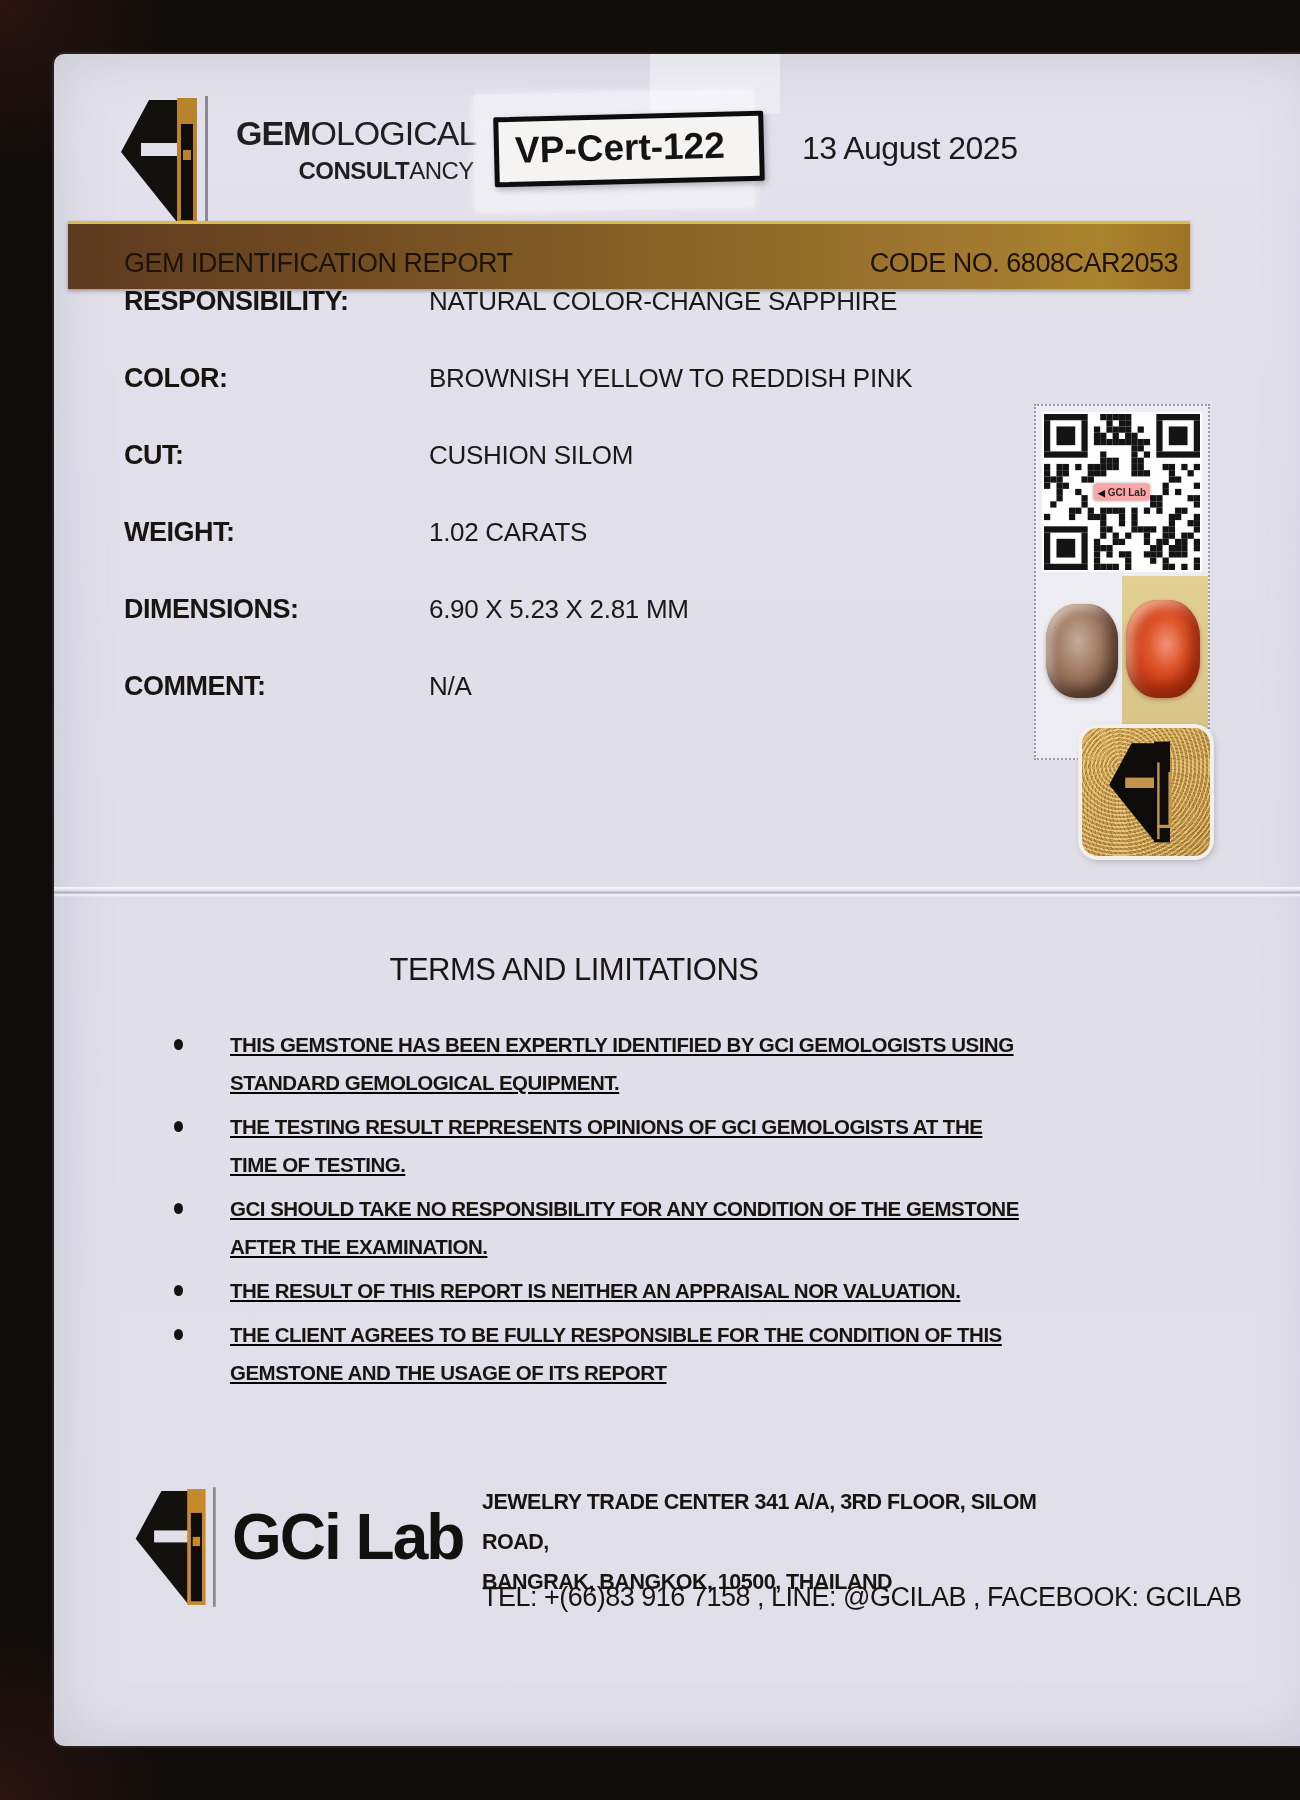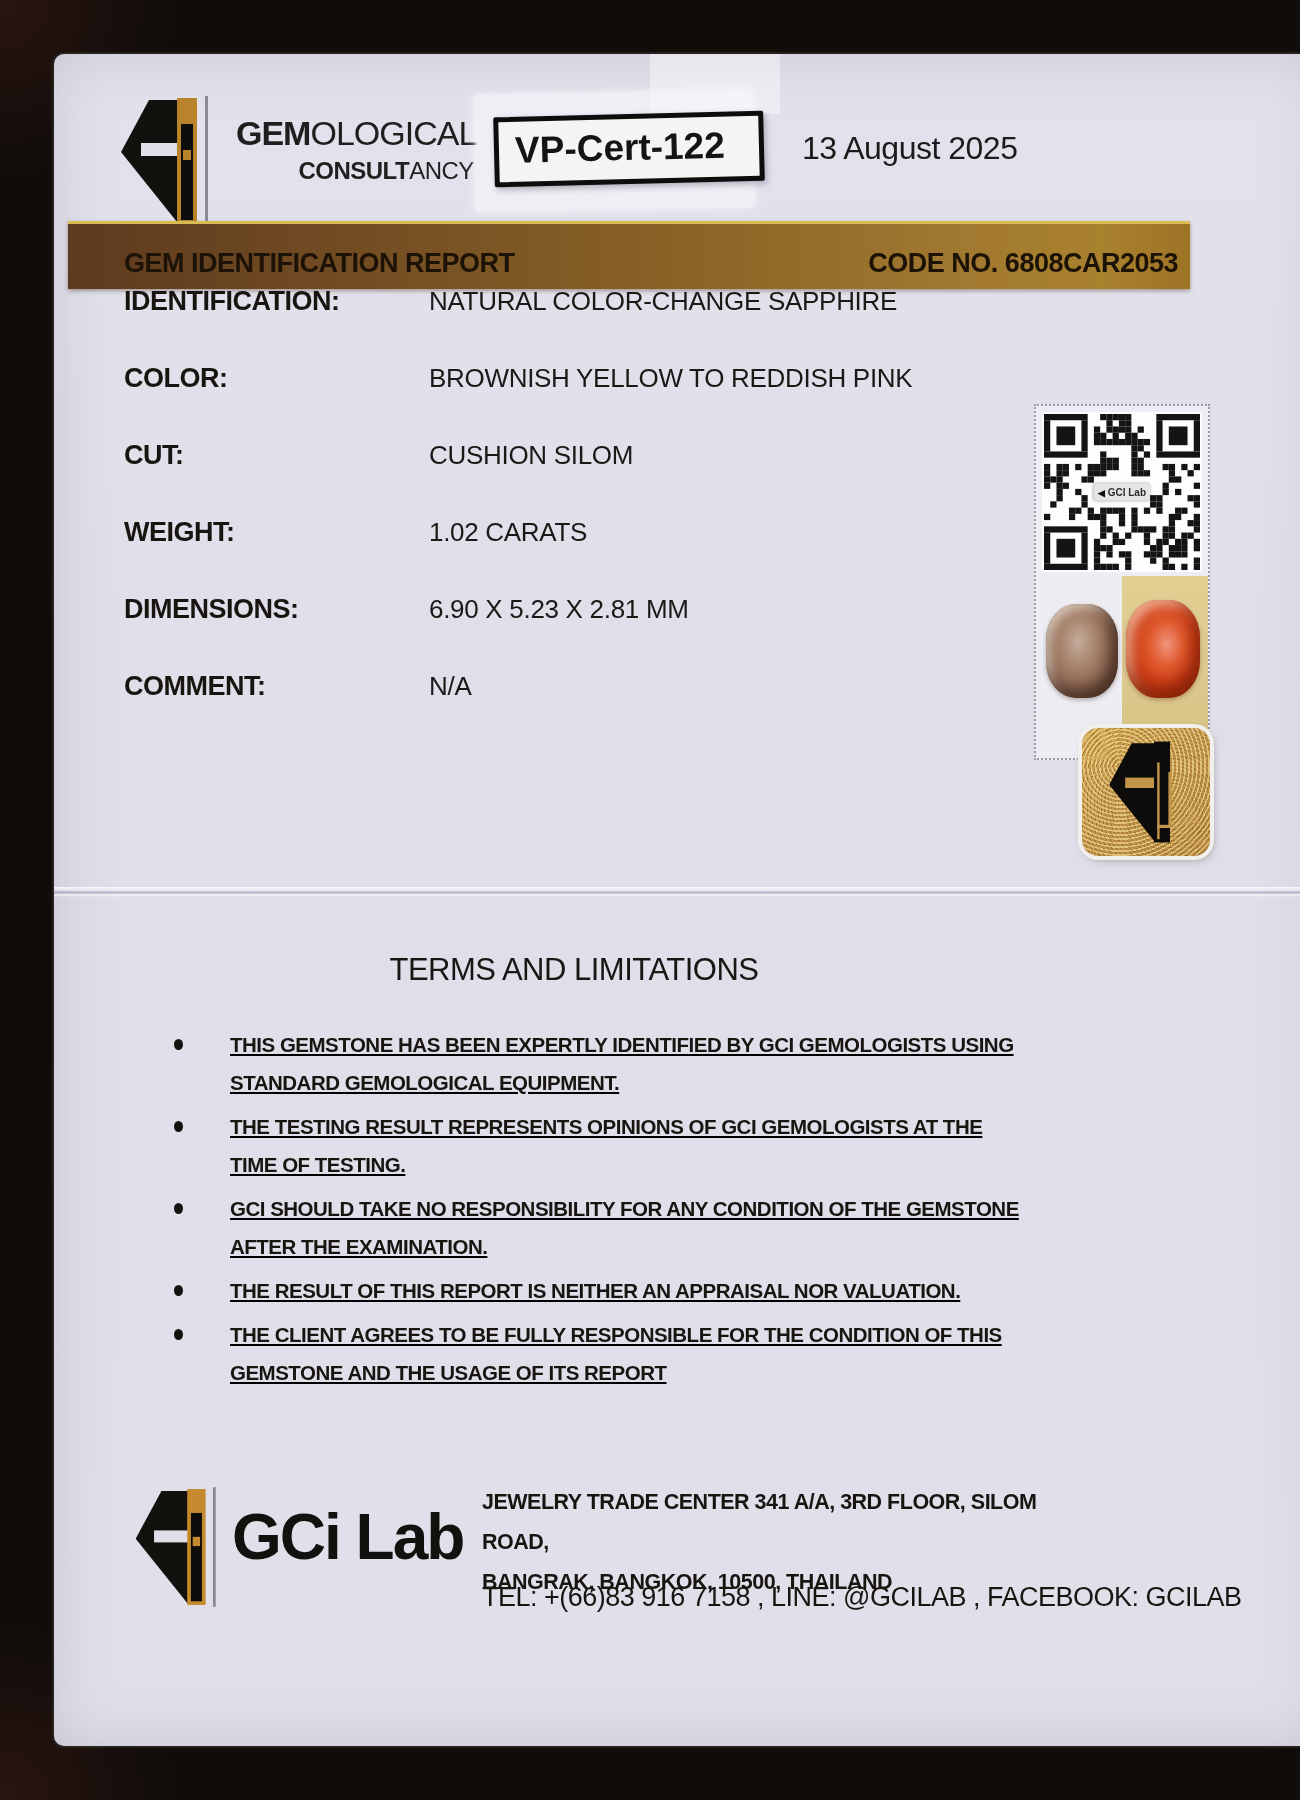--- a/index.html
+++ b/index.html
@@ -25,33 +25,33 @@
   .tape-strip{position:absolute;left:596px;top:0;width:130px;height:60px;background:rgba(250,250,253,.45);}
   .cert-box{position:absolute;left:440px;top:60px;min-width:228px;padding:8px 16px 10px 16px;
     background:#f5f4f2;border:5px solid #0d0d0d;border-radius:2px;transform:rotate(-1.4deg);
     font-size:37px;font-weight:700;color:#141414;letter-spacing:0;box-shadow:2px 3px 6px rgba(60,60,80,.35);}
   .date{position:absolute;left:748px;top:76px;font-size:32px;color:#1b1b1b;letter-spacing:-0.5px;}
   
   .bar{position:absolute;left:14px;top:167px;width:1122px;height:68px;
     background:linear-gradient(90deg,#5e3a1f 0%,#6f4a22 22%,#8a6326 55%,#a07730 78%,#a9822e 92%,#9d7426 100%);
     border-top:3px solid #d8bb52;display:flex;justify-content:space-between;align-items:center;
     padding:14px 12px 0 56px;box-sizing:border-box;box-shadow:0 2px 4px rgba(60,40,20,.4);}
-  .bar-title,.bar-code{font-size:27px;font-weight:700;color:#1d1206;letter-spacing:-0.5px;}
+  .bar-title,.bar-code{font-size:27px;font-weight:400;color:#1d1206;letter-spacing:-0.5px;}
   
   .fields{position:absolute;left:70px;top:232px;width:900px;}
   .field-row{display:flex;align-items:baseline;height:77px;}
   .f-label{width:305px;font-size:27px;font-weight:700;color:#181410;letter-spacing:-0.5px;flex:none;}
   .f-value{font-size:26px;color:#1b1916;letter-spacing:-0.3px;white-space:nowrap;}
   
   .perf-sheet{position:absolute;left:980px;top:350px;width:176px;height:356px;
     background:rgba(248,248,250,.55);border:2px dotted #9b9aa4;box-sizing:border-box;}
   .qr-wrap{position:absolute;left:988px;top:358px;width:160px;height:160px;background:#fdfdfd;}
   .qr-wrap svg{position:absolute;left:2px;top:2px;}
   .qr-label{position:absolute;left:50%;top:50%;transform:translate(-50%,-50%);
-    background:#e5e5e5;border-radius:4px;padding:3px 4px;font-size:10px;font-weight:700;
+    background:#fca5a5;border-radius:4px;padding:3px 4px;font-size:10px;font-weight:700;
     color:#2b2b2b;white-space:nowrap;box-shadow:0 0 3px rgba(0,0,0,.3);}
   .qr-label .dia{color:#111;font-size:9px;}
   .gold-patch{position:absolute;left:1068px;top:522px;width:86px;height:182px;
     background:linear-gradient(180deg,#e2d093 0%,#dbc88c 60%,#d6c182 100%);}
   .gem{position:absolute;border-radius:42% / 38%;}
   .gem-left{left:992px;top:550px;width:72px;height:94px;
     background:radial-gradient(ellipse at 45% 40%, #c5ad9c 0%, #a37f67 35%, #8a6450 60%, #5c4132 90%);
     box-shadow:inset -6px -8px 14px #4a3226, inset 5px 5px 10px #d9c7b8, 0 2px 4px rgba(80,70,60,.4);}
   .gem-right{left:1072px;top:546px;width:74px;height:98px;
     background:radial-gradient(ellipse at 55% 45%, #f0937a 0%, #e05a2e 30%, #cc3c16 55%, #9c2a0c 88%);
@@ -107,21 +107,21 @@
     <div class="cert-box">VP-Cert-122</div>
     <div class="date">13 August 2025</div>
 
     <div class="bar">
       <span class="bar-title">GEM IDENTIFICATION REPORT</span>
       <span class="bar-code">CODE NO. 6808CAR2053</span>
     </div>
 
     <div class="fields">
       <div class="field-row">
-        <span class="f-label">IDENTIFICATION:</span>
+        <span class="f-label">RESPONSIBILITY:</span>
         <span class="f-value">NATURAL COLOR-CHANGE SAPPHIRE</span>
       </div>
       <div class="field-row">
         <span class="f-label">COLOR:</span>
         <span class="f-value">BROWNISH YELLOW TO REDDISH PINK</span>
       </div>
       <div class="field-row">
         <span class="f-label">CUT:</span>
         <span class="f-value">CUSHION SILOM</span>
       </div>

